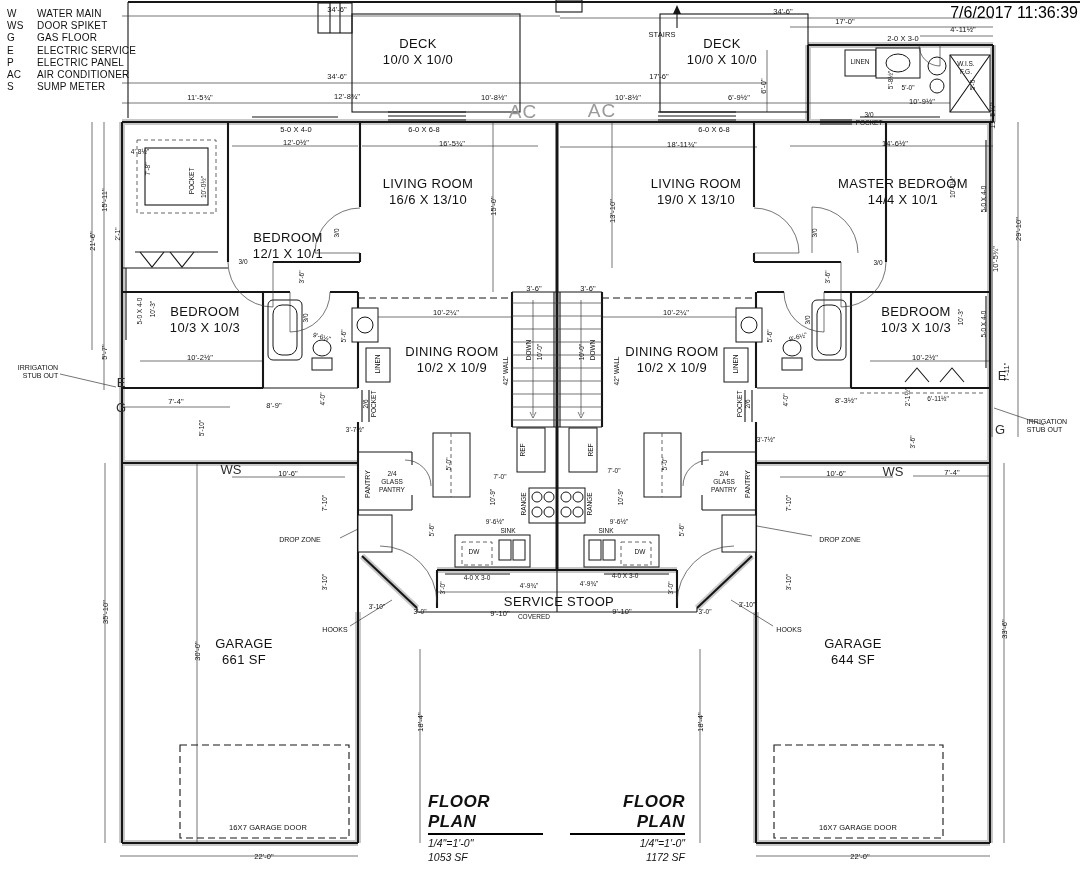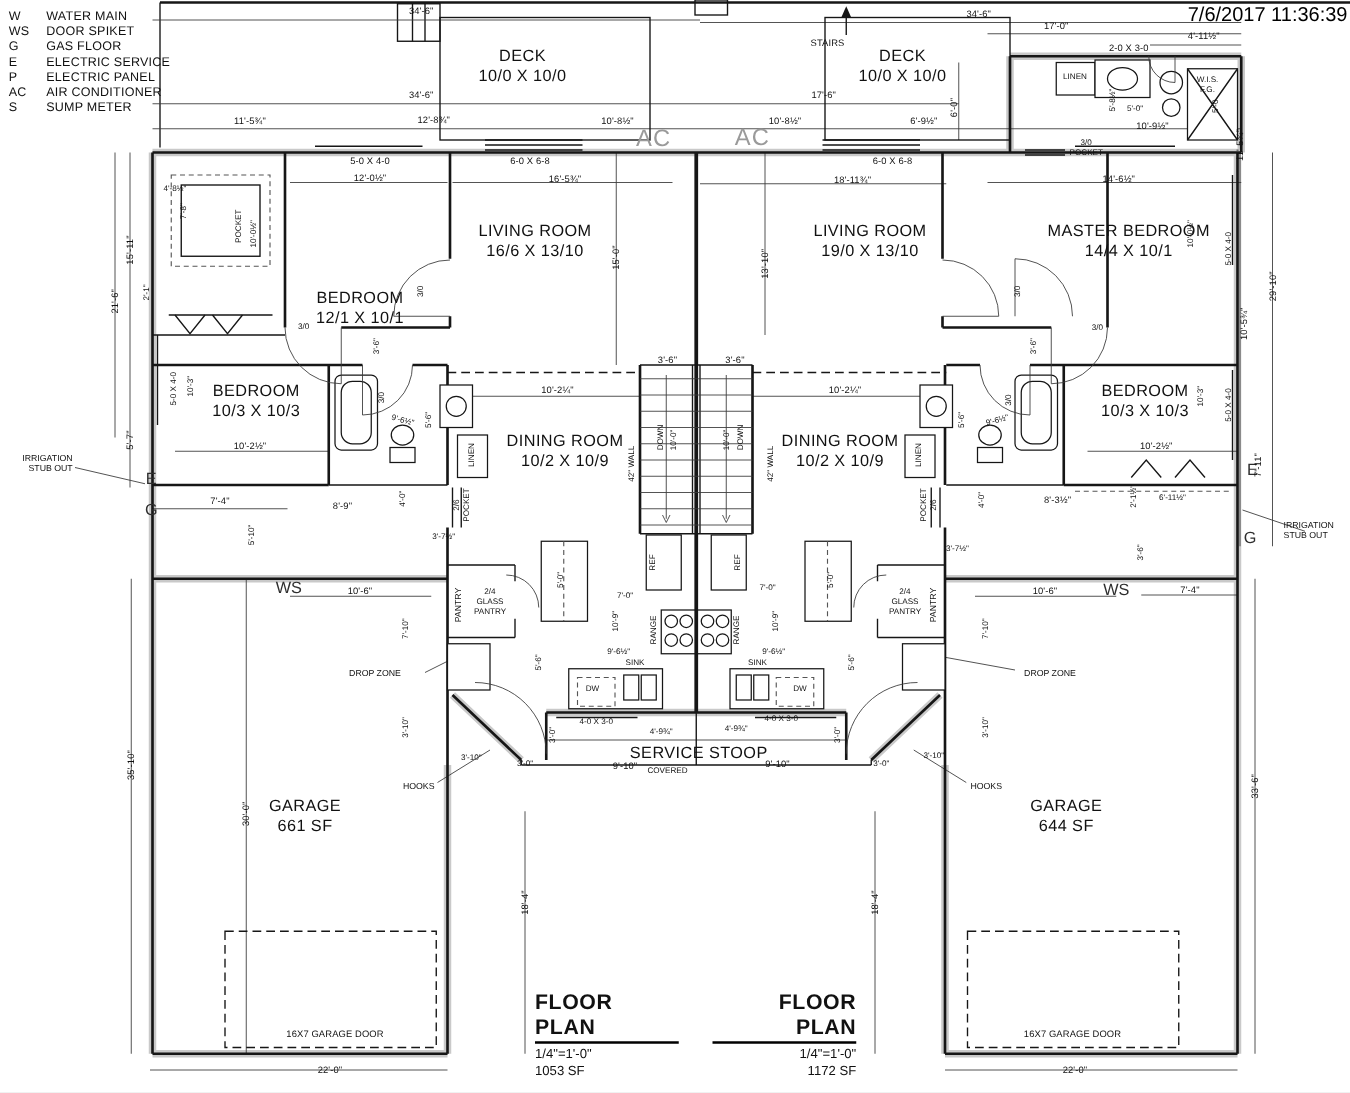--- a/index.html
+++ b/index.html
@@ -24,21 +24,21 @@
   .marker{font-size:13px;color:#2e2e2e;}
   .gray{font-size:19px;color:#9a9a9a;letter-spacing:1px;}
   .note{font-size:7px;}
   
   #legend{position:absolute;left:7px;top:8px;font-size:10px;letter-spacing:.2px;}
   .leg-row{display:flex;line-height:12.2px;}
   .leg-code{width:30px;}
   
   #timestamp{position:absolute;right:2px;top:4px;font-size:16px;color:#000;}
   
-  .ptitle{position:absolute;width:115px;}
+  .ptitle{position:absolute;width:115px;font-style:italic;}
   .ptitle .tt{font-size:17px;font-weight:bold;letter-spacing:.5px;
               border-bottom:2.5px solid #000;display:inline-block;padding-bottom:1px;}
   .ptitle .sc,.ptitle .ar{font-size:10.5px;margin-top:2px;}
   #title-0{left:428px;top:792px;text-align:left;}
   #title-1{left:570px;top:792px;text-align:right;}
 </style>
 </head>
 <body>
 
 <div id="page">

